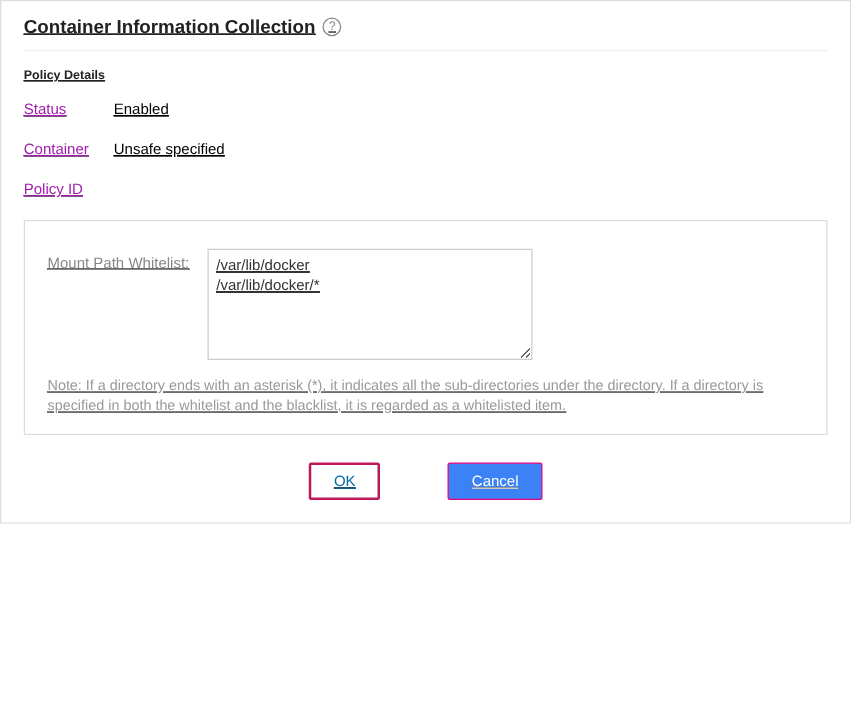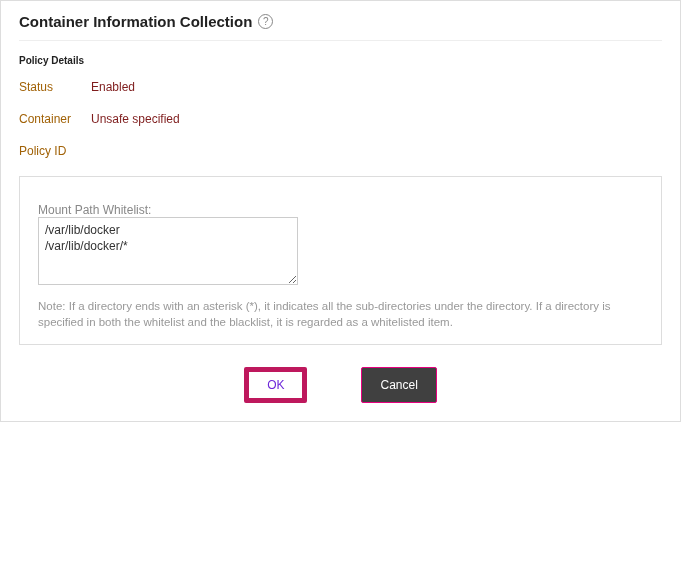--- a/index.html
+++ b/index.html
@@ -1,15 +1,15 @@
 <!DOCTYPE html>
 <html><head>
   <meta charset="utf-8">
   <style>
-    * { box-sizing: border-box; margin: 0; padding: 0; }
+    * { box-sizing: border-box; margin: 0; padding: 0; text-decoration: underline; }
     body {
       font-family: Arial, Helvetica, sans-serif;
       font-size: 12px;
       color: #333;
       background: #fff;
       width: 681px;
     }
     .panel {
       border: 1px solid #ddd;
       padding: 12px 18px 18px 18px;
@@ -53,48 +53,47 @@
       margin-top: 8px;
       margin-bottom: 12px;
     }
     .kv-row {
       display: flex;
       align-items: flex-start;
       margin-bottom: 18px;
     }
     .kv-label {
       width: 72px;
-      color: #a16207;
+      color: #a21caf;
       font-size: 12px;
       flex-shrink: 0;
     }
     .kv-value {
-      color: #7f1d1d;
+      color: #000000;
       font-size: 12px;
     }
     .settings-box {
       border: 1px solid #ddd;
       padding: 22px 18px 14px 18px;
     }
     .setting-row {
       display: flex;
       align-items: flex-start;
       margin-bottom: 20px;
-      flex-direction: column;
     }
     .setting-label {
       width: 128px;
       color: #888;
       font-size: 12px;
       flex-shrink: 0;
       padding-top: 4px;
     }
     .setting-textarea {
       width: 260px;
-      height: 68px;
+      height: 89px;
       border: 1px solid #ccc;
       font-family: Arial, Helvetica, sans-serif;
       font-size: 12px;
       padding: 4px 6px;
       resize: vertical;
       color: #333;
       line-height: 1.35;
     }
     .setting-textarea.blacklist {
       height: 82px;
@@ -115,25 +114,25 @@
     }
     .btn {
       font-size: 12px;
       padding: 6px 18px;
       border-radius: 2px;
       cursor: pointer;
       font-family: inherit;
     }
     .btn-default {
       background: #fff;
-      border: 5px solid #be185d;
-      color: #6d28d9;
+      border: 2px solid #be185d;
+      color: #0369a1;
     }
     .btn-primary {
-      background: #404040;
+      background: #3b82f6;
       border: 1px solid #e6007e;
       color: #fff;
       margin-left: 44px;
     }
   </style>
 </head>
 <body>
 
 <div class="panel">
 

